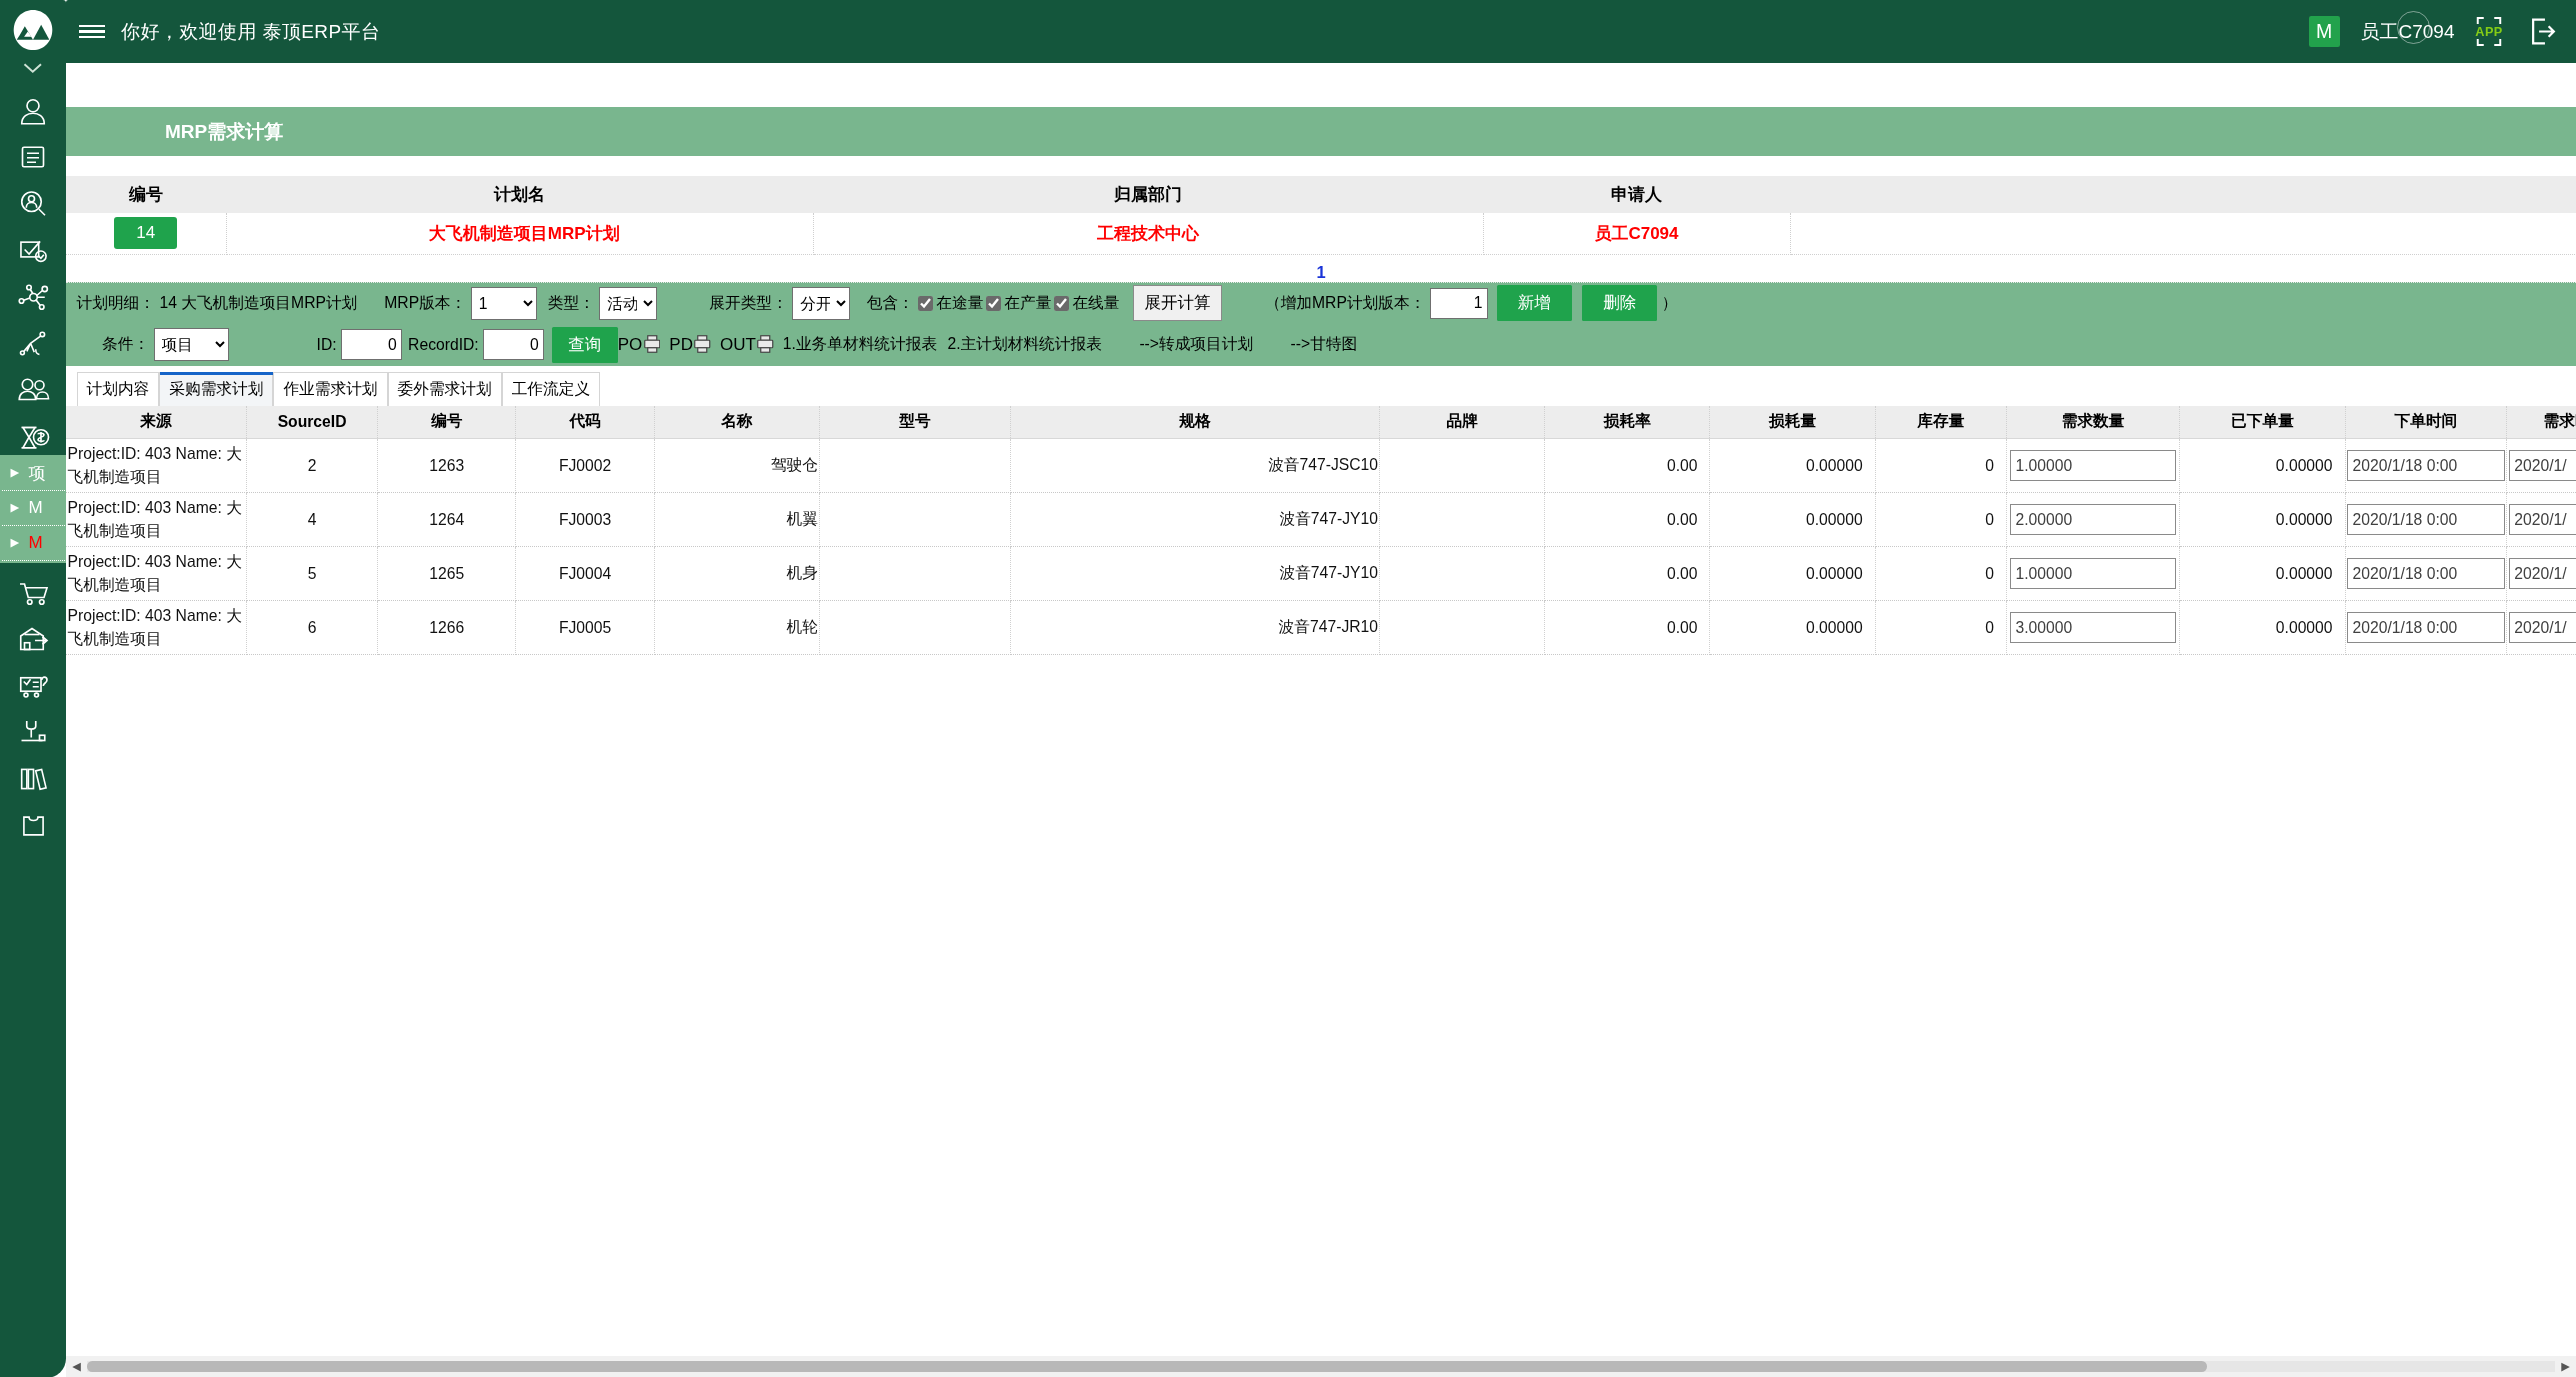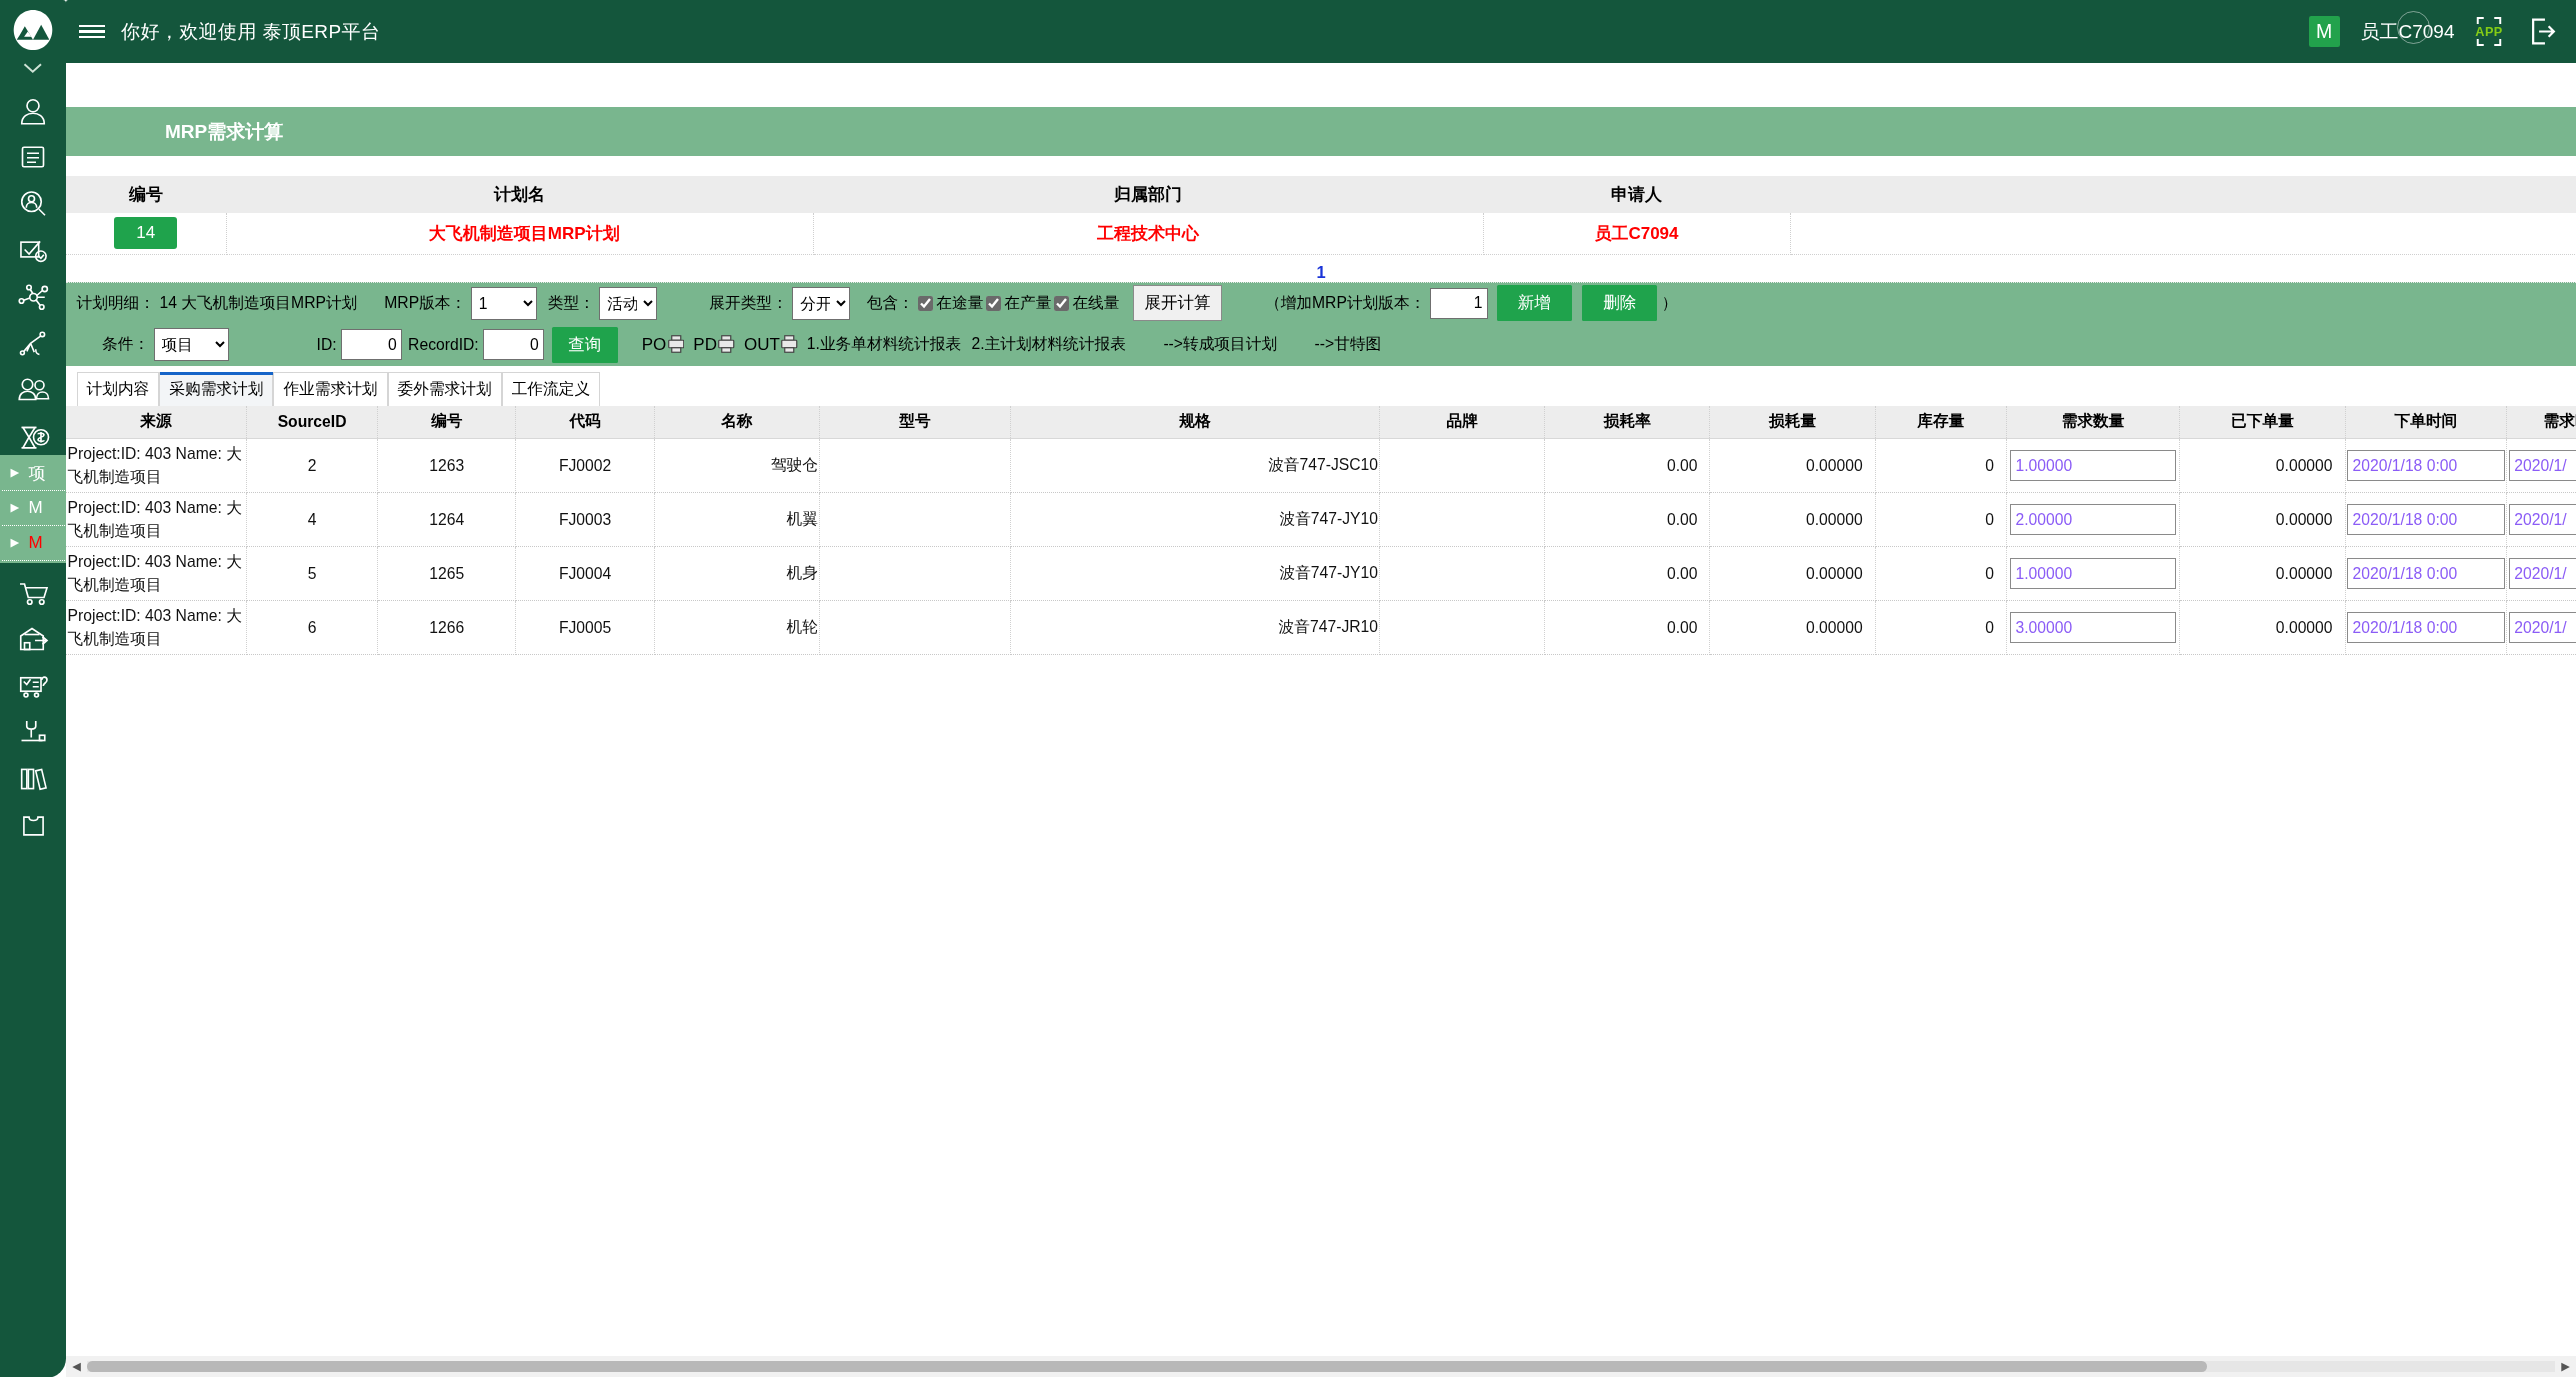--- a/index.html
+++ b/index.html
@@ -167,21 +167,21 @@
   table.grid td {
     font-size: 15.7px; height: 54px; border-right: 0.7px dotted #d0d0d0;
     border-bottom: 0.7px dotted #c8c8c8; vertical-align: middle; color: #111;
   }
   td.src { font-size: 15px; line-height: 1.45; padding: 3px 1.5px 3px 1.5px; word-break: break-all; }
   td.ctr { text-align: center; }
   td.rgt { text-align: right; padding-right: 12px; }
   td.lft { text-align: right; padding-left: 9px; margin-top: 13px; }
   input.cell {
     font-family: "Liberation Sans", sans-serif; font-size: 15.7px;
-    border: 1.5px solid #8a8a8a; background: #fff; color: #8b5cf6;
+    border: 1.5px solid #8a8a8a; background: #fff; color: #404040;
     height: 31px; width: 100%; padding: 0 4.5px;
   }
   input.cell.num { text-align: left; }
 
   
   #hscroll {
     position: absolute; left: 66px; bottom: 0; width: 2510px; height: 21px;
     background: #f1f1f1; display: flex; align-items: center;
   }
   #hscroll .arrow { width: 21px; text-align: center; font-size: 11.2px; color: #555; }
@@ -465,21 +465,21 @@
     <select class="ui w-cond">
       <option>项目</option>
     </select>
     <span class="sp" style="width:88px"></span>
     <span class="lb">ID:</span>
     <input class="ui w-id" type="text" value="0" style="">
     <span class="lb" style="margin-left:6px">RecordID:</span>
     <input class="ui w-id" type="text" value="0" style="">
     <button class="btn-green" style="margin-left:7.5px;padding:0 16.5px">查询</button>
 
-    <span class="prn" style="margin-left:24px">
+    <span class="prn" style="margin-left:0">
       <span>PO</span>
       <span class="pi">
         <svg width="16.5" height="18" viewBox="0 0 22 24" stroke="#444" stroke-width="1.6" fill="#e9e9e9">
           <rect x="5" y="1" width="12" height="6"></rect>
             <rect x="1" y="7" width="20" height="10" rx="1"></rect>
             <rect x="5" y="17" width="12" height="6"></rect>
         </svg>
       </span>
     </span>
     <span class="prn">

